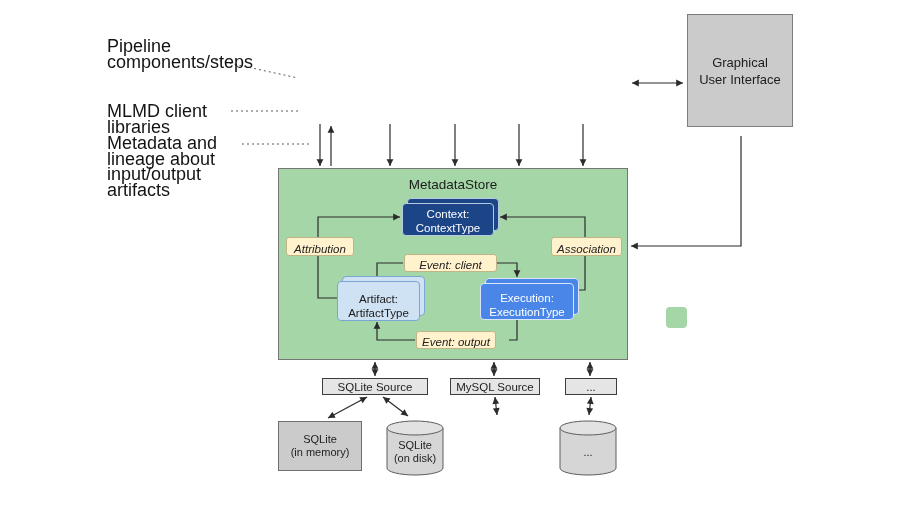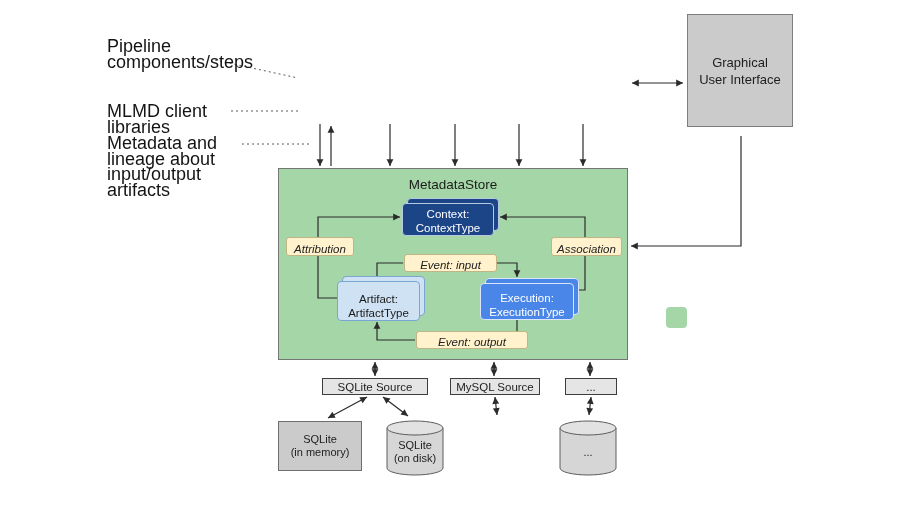--- a/index.html
+++ b/index.html
@@ -101,40 +101,40 @@
     </div>
   </div>
 
   <div class="ylabel" style="left:286px;top:237px;width:68px;height:19px">
     <span>Attribution</span>
   </div>
   <div class="ylabel" style="left:551px;top:237px;width:71px;height:19px">
     <span>Association</span>
   </div>
   <div class="ylabel" style="left:404px;top:254px;width:93px;height:18px">
-    <span>Event: input</span>
+    <span>Event: client</span>
   </div>
 
   <div class="stack" style="left:337px;top:281px;width:83px;height:40px">
     <div class="layer back lightblue"></div>
     <div class="layer front lightblue">
       <span>Artifact:</span>
       <span>ArtifactType</span>
     </div>
   </div>
 
   <div class="stack" style="left:480px;top:283px;width:94px;height:37px">
     <div class="layer back blue"></div>
     <div class="layer front blue">
       <span>Execution:</span>
       <span>ExecutionType</span>
     </div>
   </div>
 
-  <div class="ylabel" style="left:416px;top:331px;width:112px;height:18px">
+  <div class="ylabel" style="left:416px;top:331px;width:80px;height:18px">
     <span>Event: output</span>
   </div>
 
   <div class="srcbox" style="left:322px;top:378px;width:106px">
     <span>SQLite Source</span>
   </div>
   <div class="srcbox" style="left:450px;top:378px;width:90px">
     <span>MySQL Source</span>
   </div>
   <div class="srcbox" style="left:565px;top:378px;width:52px">

